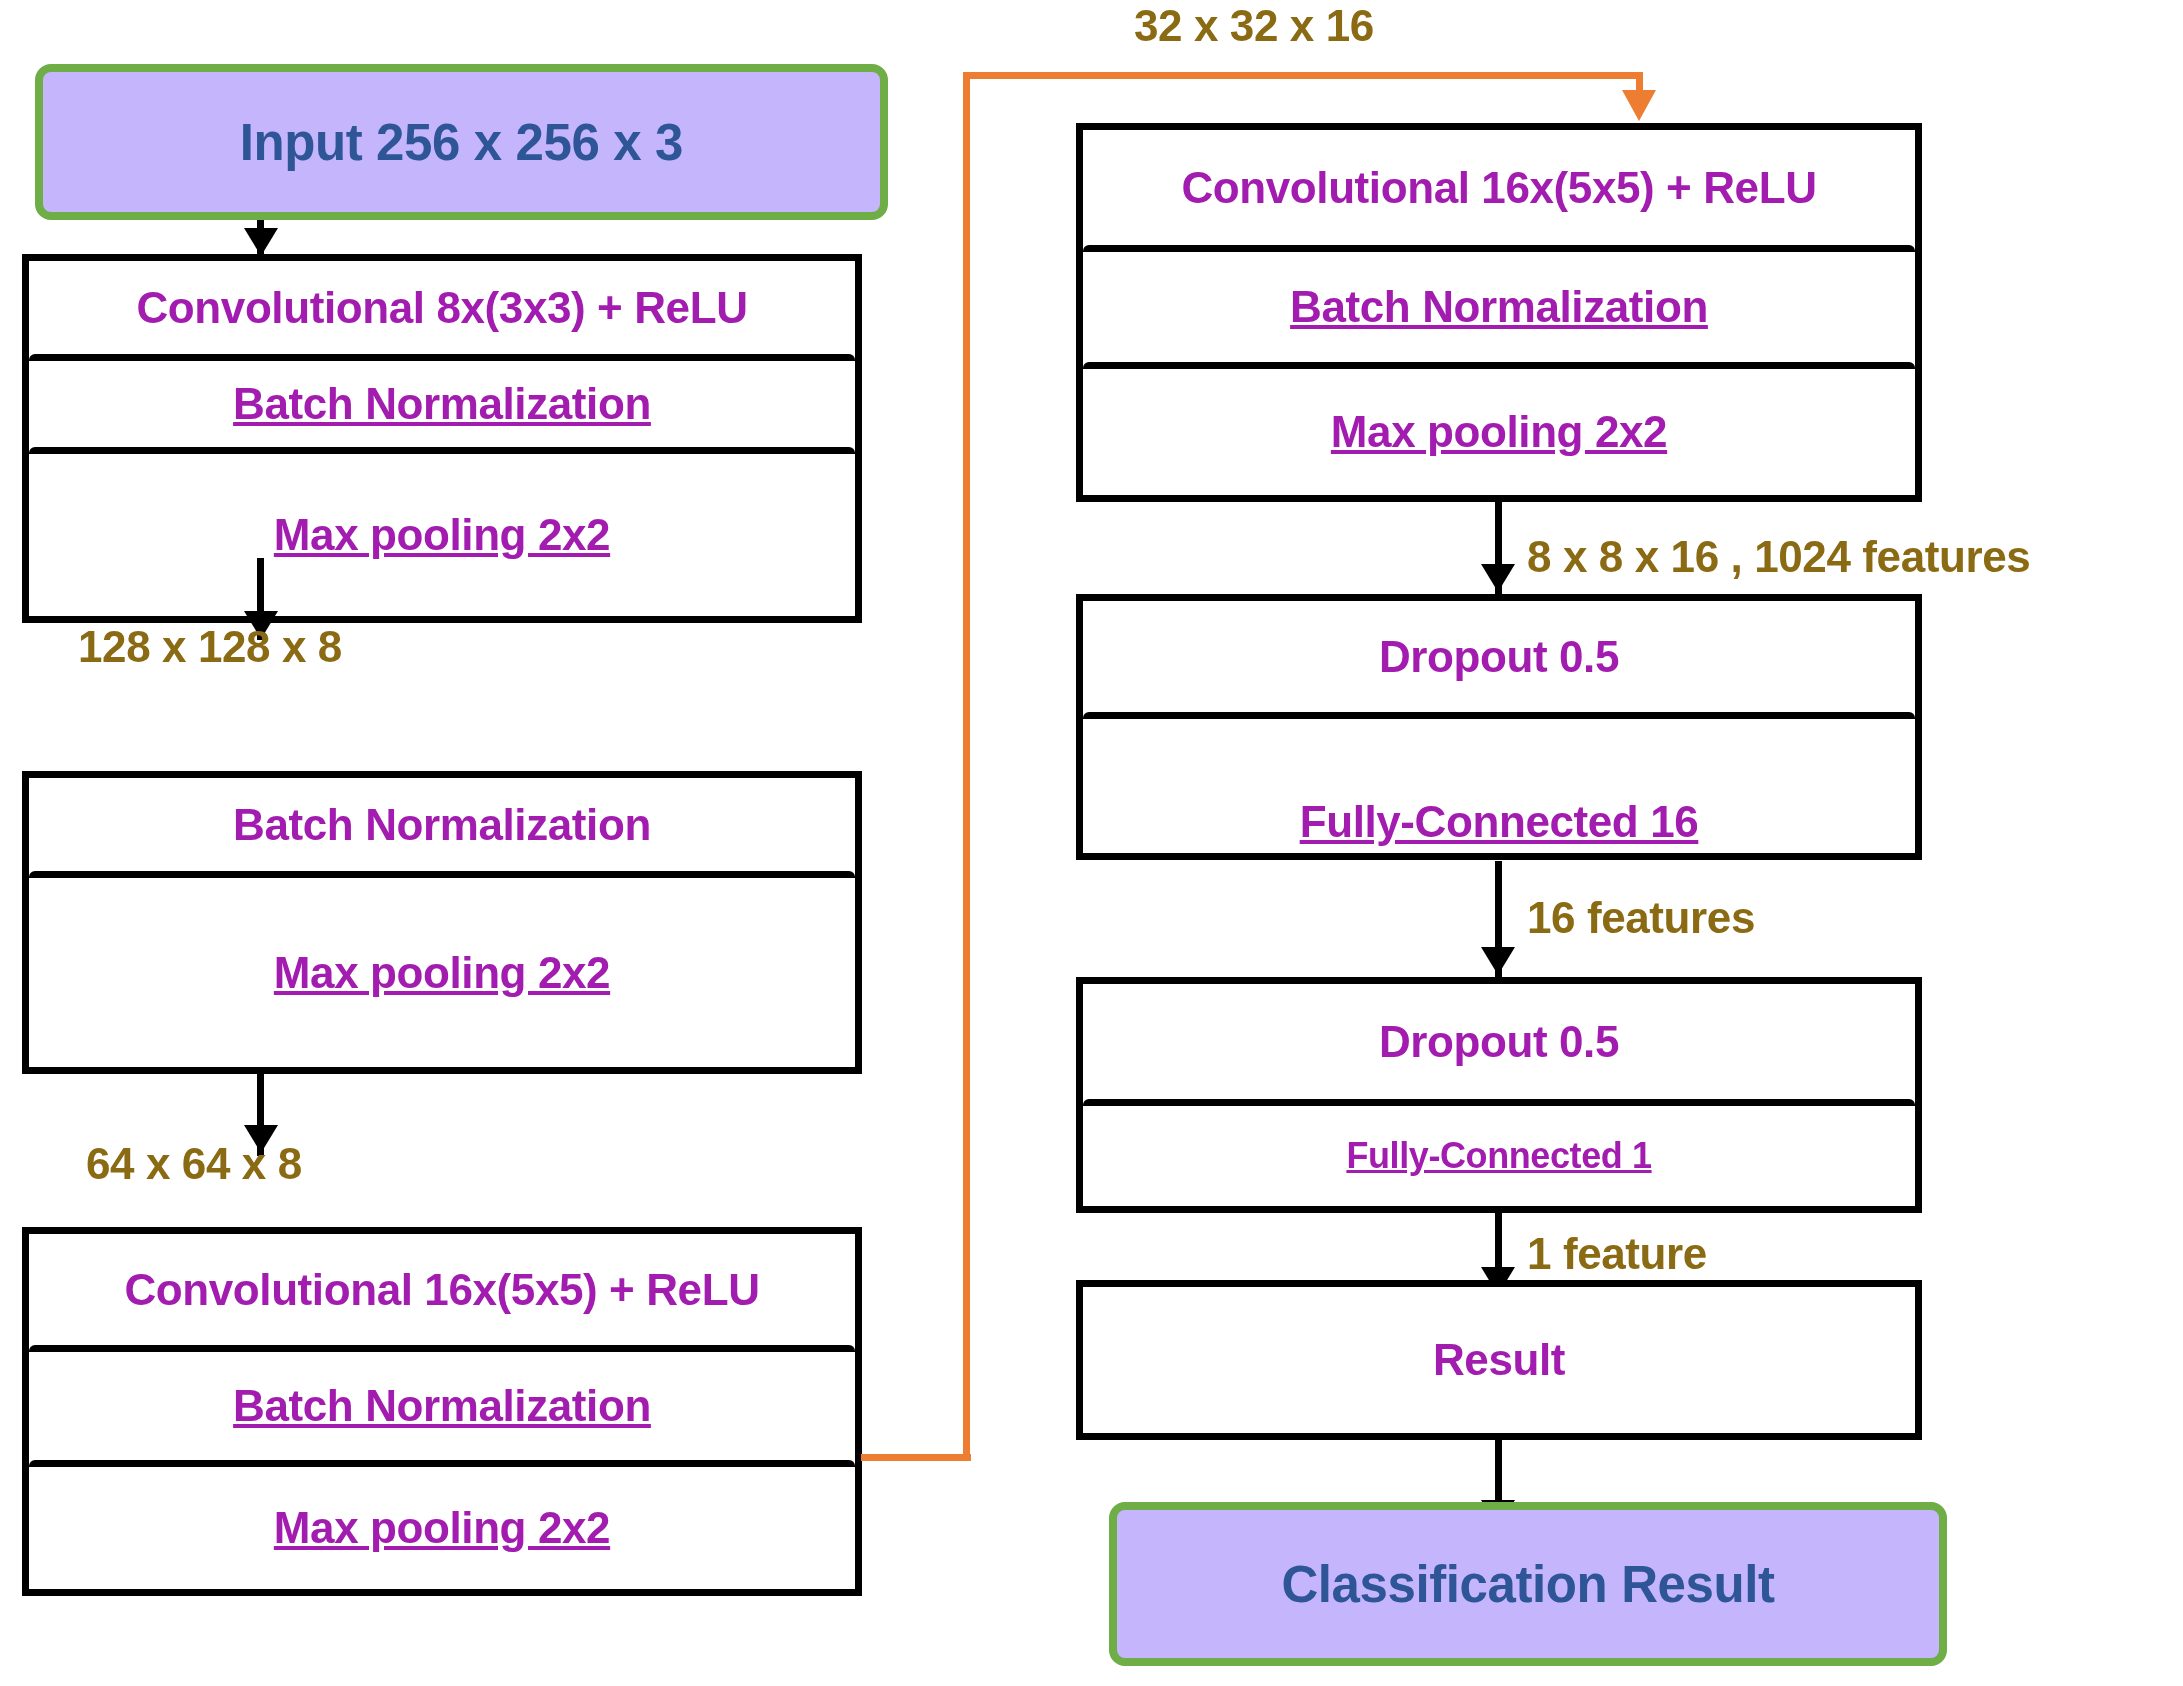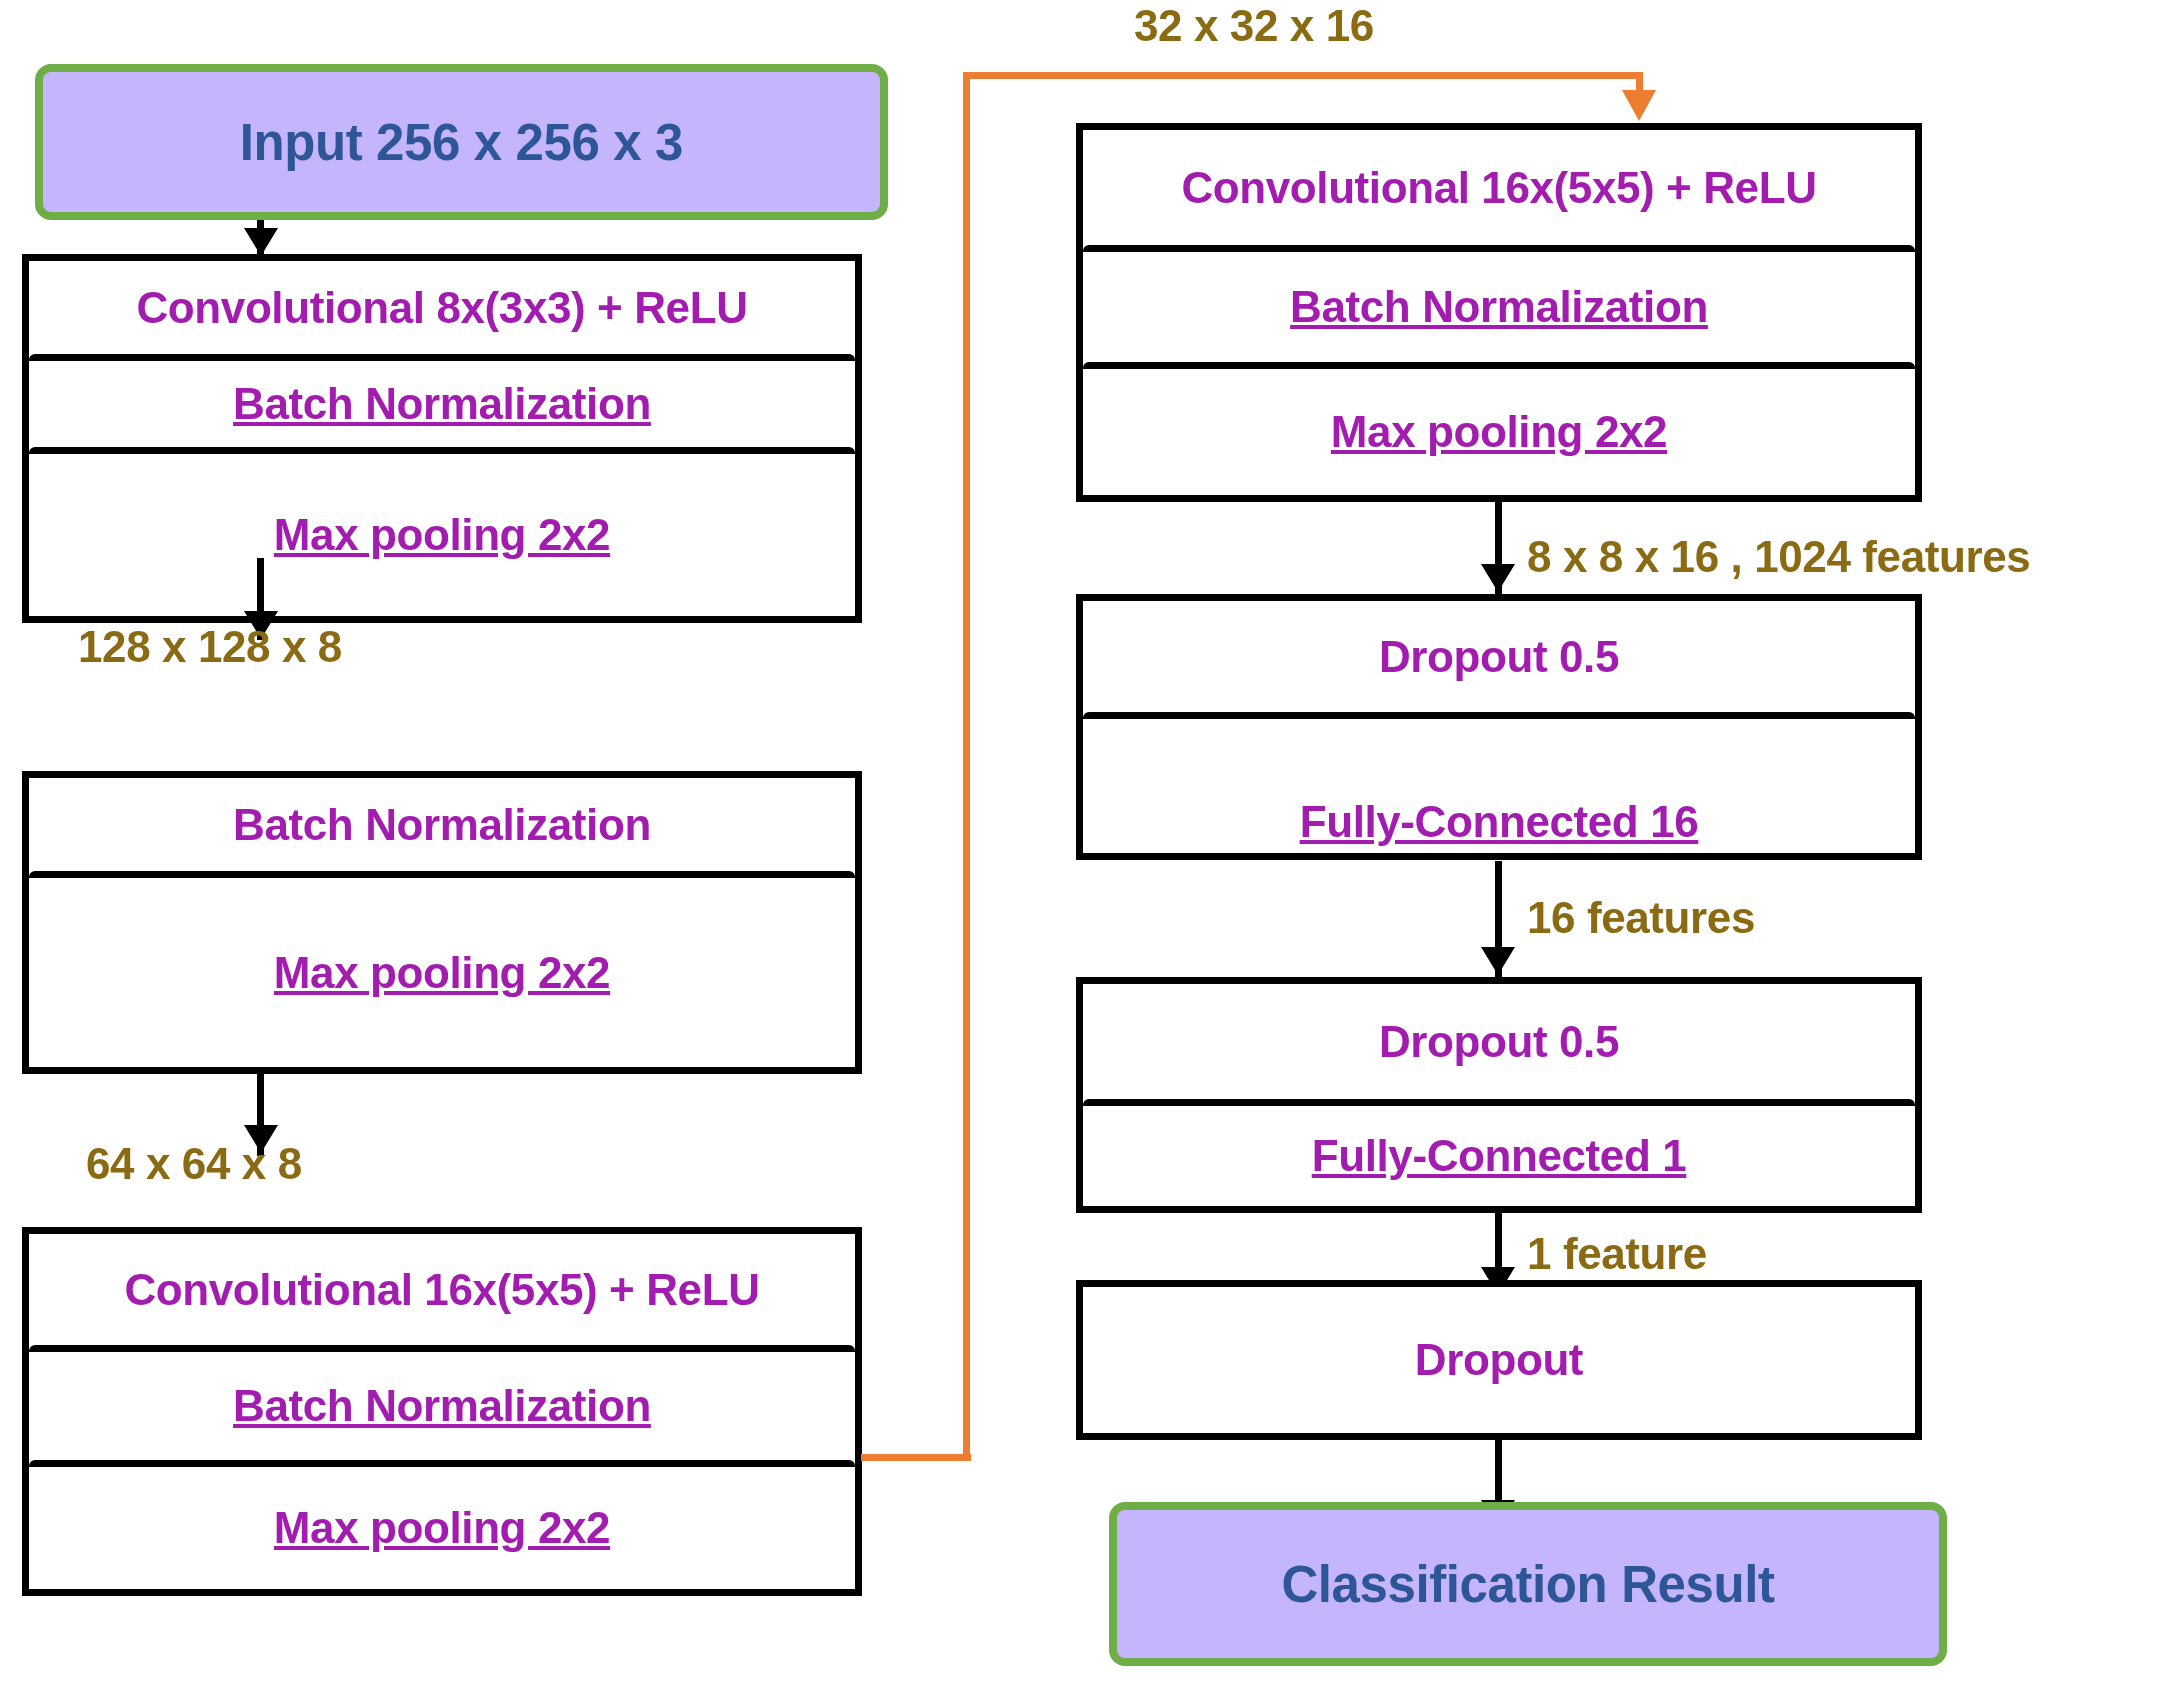--- a/index.html
+++ b/index.html
@@ -172,34 +172,34 @@
   <div class="vline" style="left:1495px;top:861px;height:116px;"></div>
   <div class="arrowhead" style="left:1481px;top:947px;"></div>
   <div class="elabel" style="left:1527px;top:943px;font-size:44px;transform:translateY(-100%);">
     <span>16 features</span>
   </div>
 
   <div class="node stack" style="left:1076px;top:977px;width:846px;height:236px;">
     <div class="cell" style="flex:0 0 115px;font-size:44px;">
       <span>Dropout 0.5</span>
     </div>
-    <div class="cell" style="flex:1 1 auto;font-size:44px;">
+    <div class="cell" style="flex:1 1 auto;font-size:36px;">
       <span>Fully-Connected 1</span>
     </div>
   </div>
 
   <div class="vline" style="left:1495px;top:1213px;height:85px;"></div>
   <div class="arrowhead" style="left:1481px;top:1267px;"></div>
   <div class="elabel" style="left:1527px;top:1279px;font-size:44px;transform:translateY(-100%);">
     <span>1 feature</span>
   </div>
 
   <div class="node stack" style="left:1076px;top:1280px;width:846px;height:160px;">
     <div class="cell" style="flex:1 1 auto;font-size:44px;">
-      <span>Dropout</span>
+      <span>Result</span>
     </div>
   </div>
 
   <div class="vline" style="left:1495px;top:1440px;height:89px;"></div>
   <div class="arrowhead" style="left:1481px;top:1500px;"></div>
 
   <div class="terminal" style="left:1089px;top:1502px;width:838px;height:164px;font-size:51px;">
     <span>Classification Result</span>
   </div>
 

